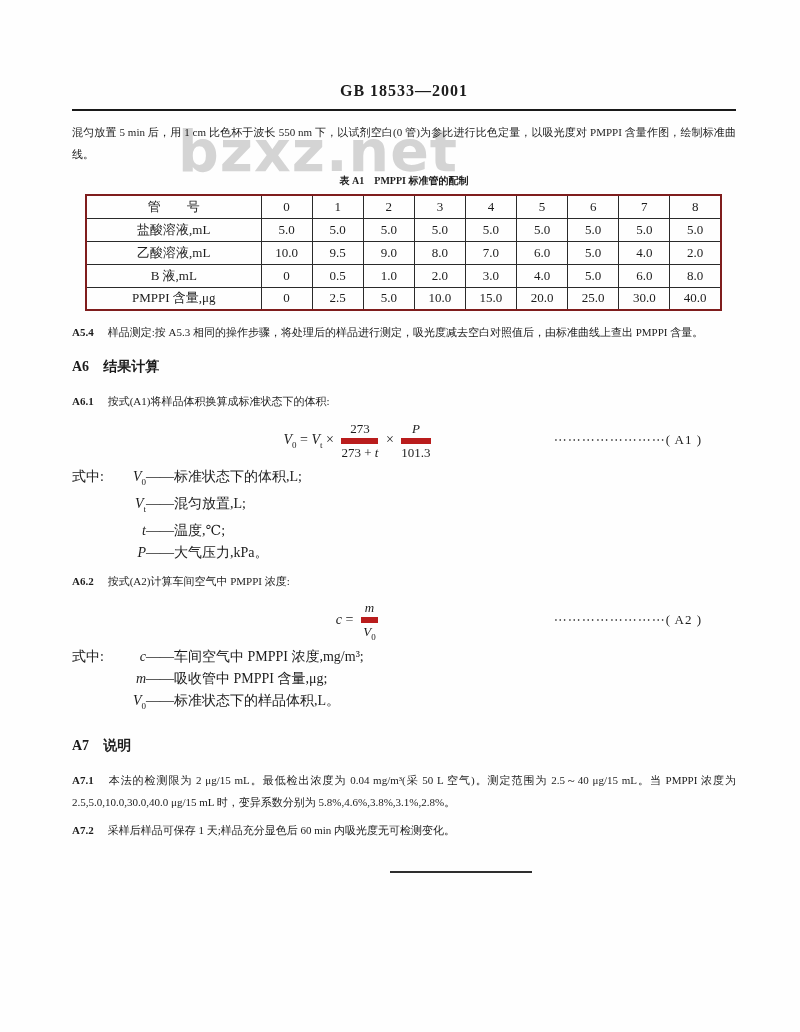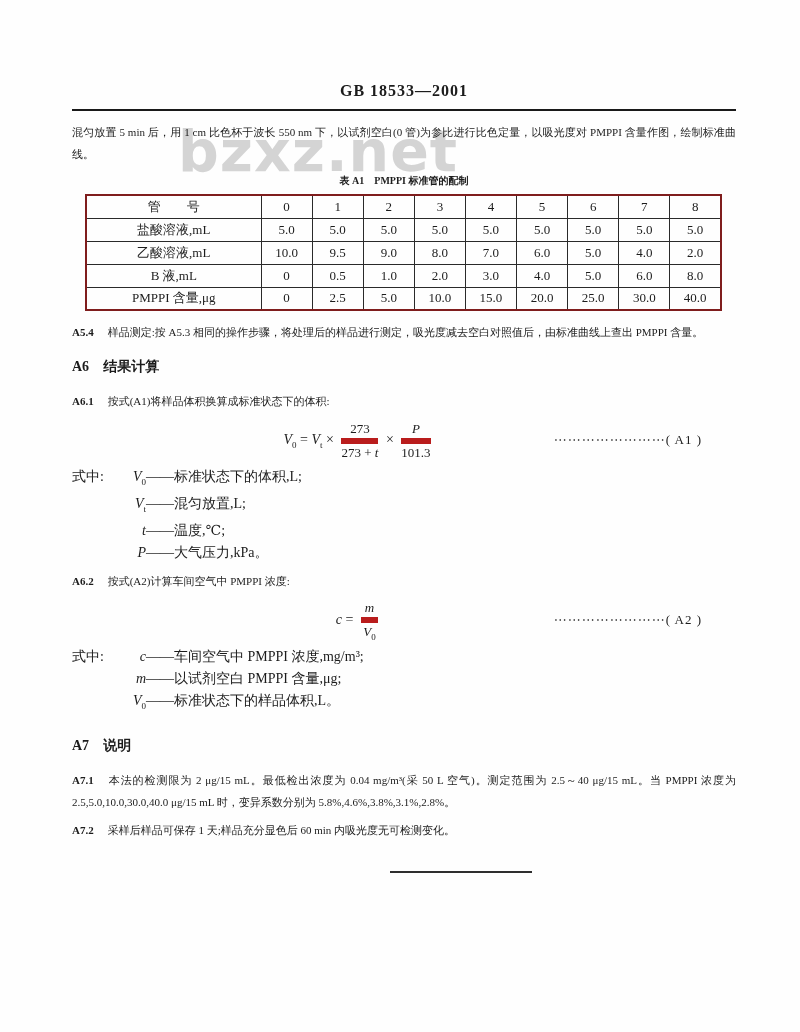--- a/index.html
+++ b/index.html
@@ -262,21 +262,21 @@
         <span class="frac">
           <span class="num"><i>m</i></span>
           <span class="den"><i>V</i><sub>0</sub></span>
         </span>
       </span>
       <span class="f-label"><span>⋯⋯⋯⋯⋯⋯⋯⋯</span><span>( A2 )</span></span>
     </div>
 
     <div class="defs">
       <div class="def-line first"><span class="def-prefix">式中:</span><span class="def-sym"><i>c</i></span><span>——车间空气中 PMPPI 浓度,mg/m³;</span></div>
-      <div class="def-line"><span class="def-sym"><i>m</i></span><span>——以试剂空白 PMPPI 含量,μg;</span></div>
+      <div class="def-line"><span class="def-sym"><i>m</i></span><span>——吸收管中 PMPPI 含量,μg;</span></div>
       <div class="def-line"><span class="def-sym"><i>V</i><sub>0</sub></span><span>——标准状态下的样品体积,L。</span></div>
     </div>
 
     <div class="heading mt20"><span>A7</span><span class="h-title">说明</span></div>
 
     <p class="body-text sect mt12"><span class="sec-num">A7.1</span><span>本法的检测限为 2 μg/15 mL。最低检出浓度为 0.04 mg/m³(采 50 L 空气)。测定范围为 2.5～40 μg/15 mL。当 PMPPI 浓度为 2.5,5.0,10.0,30.0,40.0 μg/15 mL 时，变异系数分别为 5.8%,4.6%,3.8%,3.1%,2.8%。</span></p>
 
     <p class="body-text sect mt6"><span class="sec-num">A7.2</span><span>采样后样品可保存 1 天;样品充分显色后 60 min 内吸光度无可检测变化。</span></p>
 
     <div class="endline"></div>

